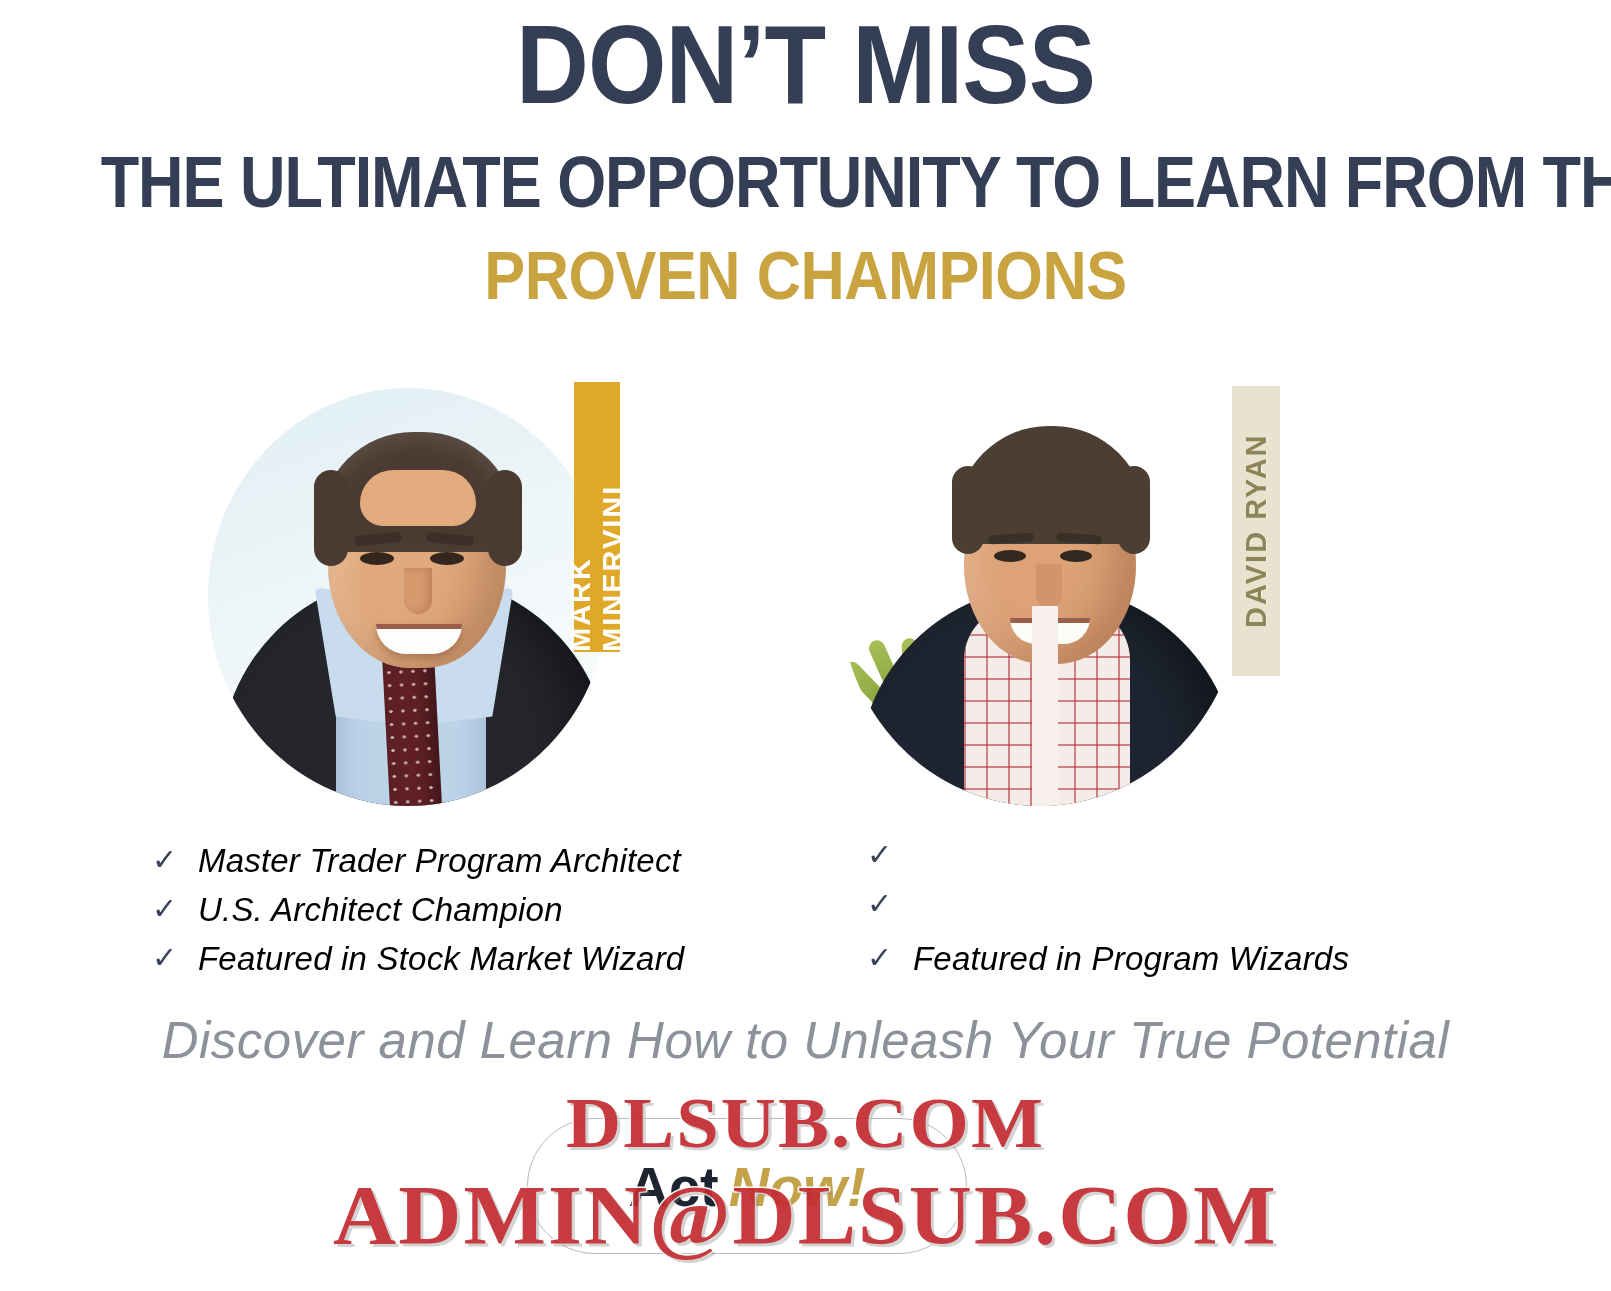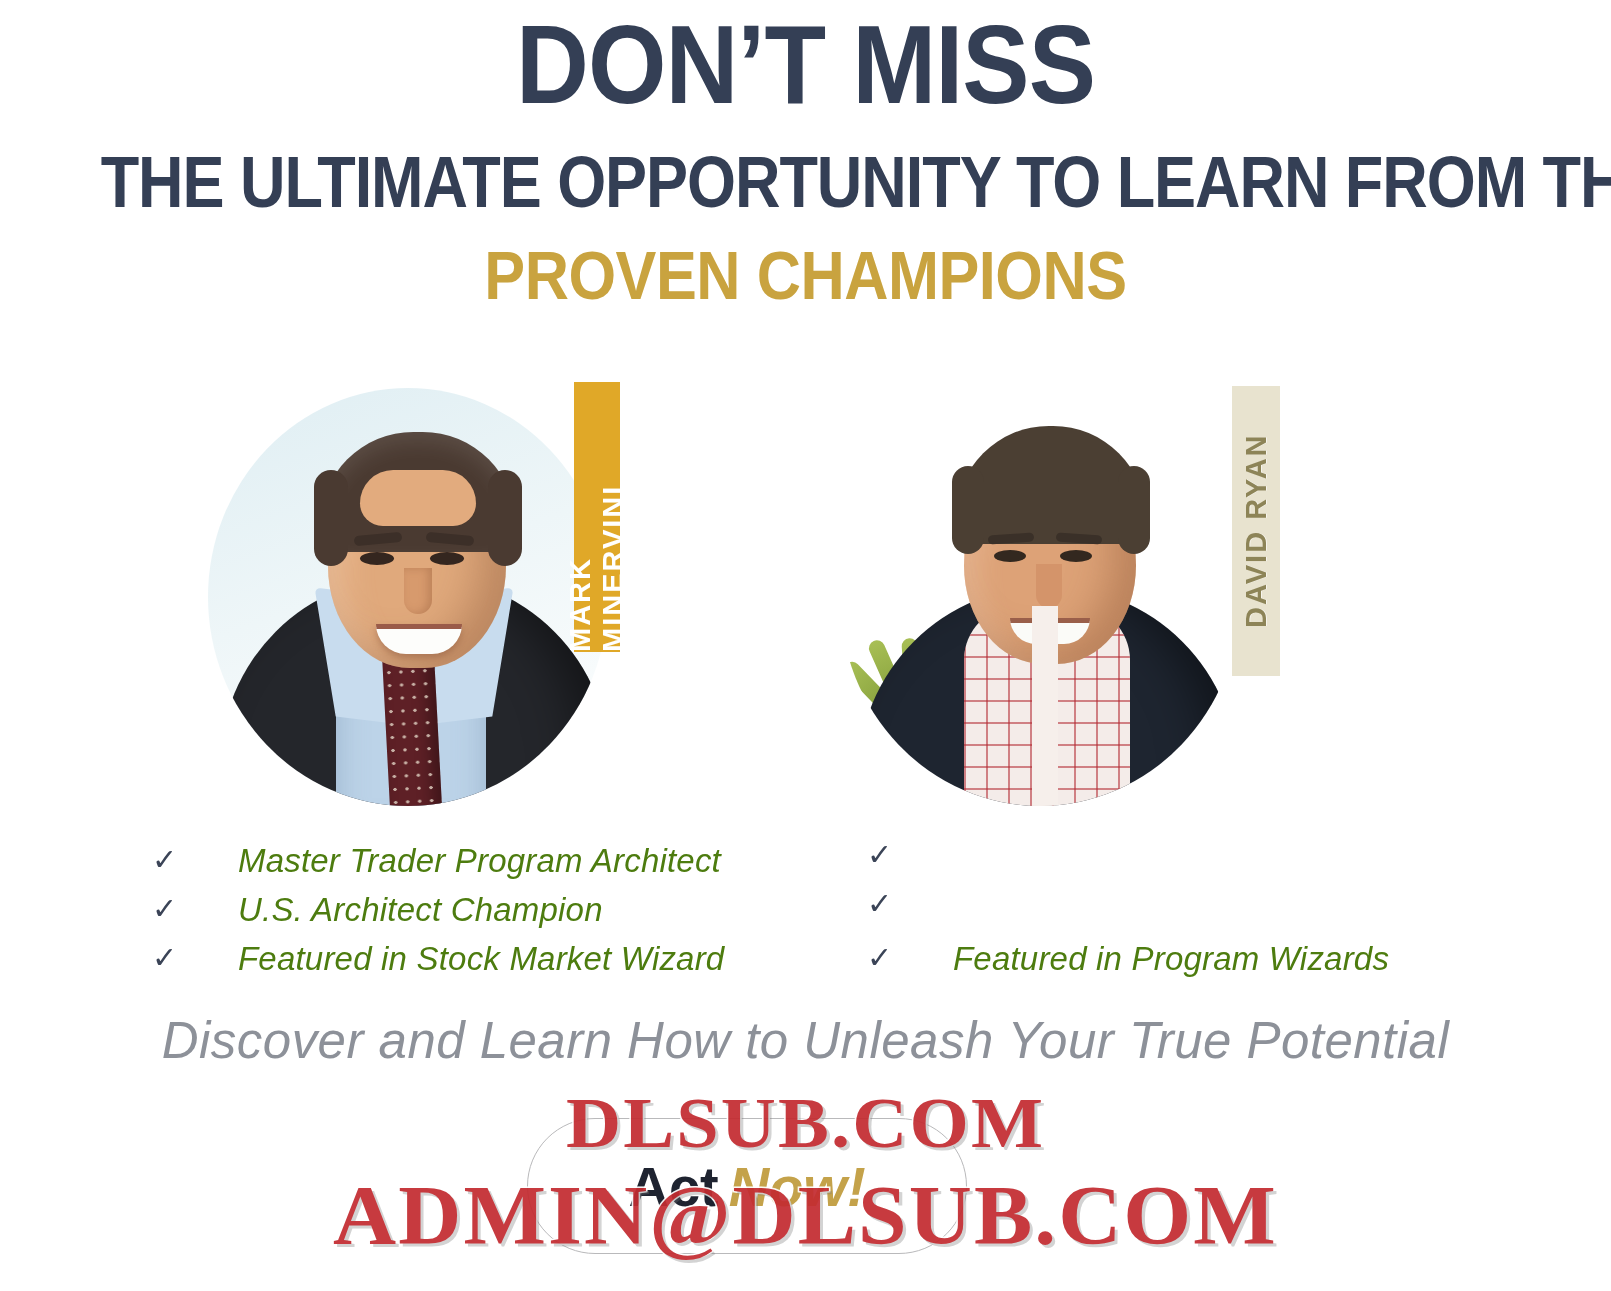--- a/index.html
+++ b/index.html
@@ -375,24 +375,23 @@
     font-size:30px;
     color:#3b4457;
     font-weight:300;
     line-height:1;
     transform:translateY(-2px);
   }
   .bullet-text {
     font-family:"Liberation Sans", sans-serif;
     font-style:italic;
     font-size:33px;
-    color:#4d7c0f;
+    color:#000000;
     letter-spacing:0.2px;
     white-space:nowrap;
-    margin-left:40px;
   }
 
   
   .tagline {
     position:absolute;
     top:1010px; left:0; width:1611px;
     text-align:center;
     font-family:"Liberation Sans", sans-serif;
     font-style:italic;
     font-weight:normal;

